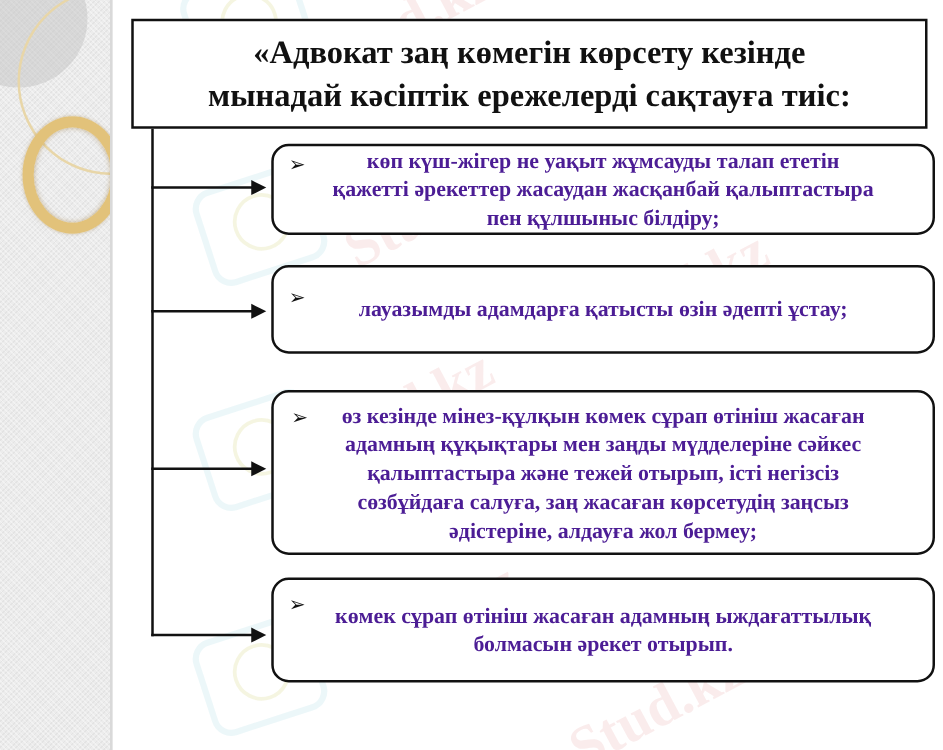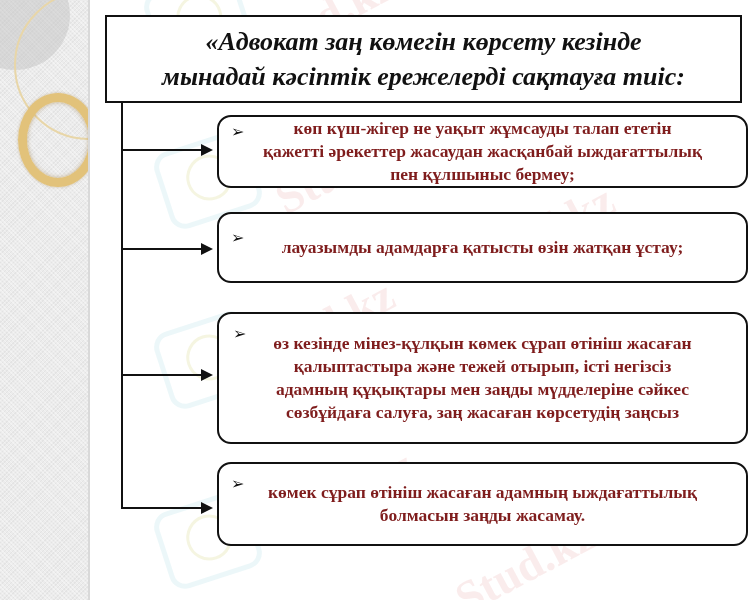--- a/index.html
+++ b/index.html
@@ -40,21 +40,21 @@
     border:5px solid rgba(150,210,220,0.18); transform:rotate(-18deg);
     pointer-events:none;
   }
   .wm-logo::after {
     content:""; position:absolute; left:22px; top:10px; width:40px; height:40px;
     border-radius:50%; border:3px solid rgba(210,210,120,0.22);
   }
   .title-box {
     position:absolute; left:105px; top:15px; width:637px; height:88px;
     border:2px solid #111; box-sizing:border-box; background:#fff;
-    display:flex; align-items:center; justify-content:center; text-align:center;font-style:italic;
+    display:flex; align-items:center; justify-content:center; text-align:center;
   }
   .title-text {
     font-weight:bold; font-size:26px; line-height:35px; color:#111;
   }
   .vline {
     position:absolute; left:121px; top:103px; width:2px; height:406px; background:#111;
   }
   .hline {
     position:absolute; left:121px; height:2px; width:82px; background:#111;
   }
@@ -64,21 +64,21 @@
     border-left:12px solid #111;
   }
   .rule-box {
     position:absolute; left:217px; width:531px;
     border:2px solid #111; border-radius:14px; box-sizing:border-box;
     background:#fff;
     display:flex; align-items:center; justify-content:center; text-align:center;
     padding:0 8px;
   }
   .rule-text {
-    font-weight:bold; font-size:17.5px; line-height:23px; color:#7f1d1d;
+    font-weight:bold; font-size:17.5px; line-height:23px; color:#4c1d95;
     position:relative;
   }
   .bullet {
     position:absolute; left:12px; top:8px; font-size:16px; color:#111;
   }
 </style>
 </head>
 <body>
 
 <div class="sidebar">
@@ -116,41 +116,42 @@
 <div class="hline" style="top:374px;"></div>
 <div class="arrowhead" style="left:201px;top:369px;"></div>
 
 <div class="hline" style="top:507px;"></div>
 <div class="arrowhead" style="left:201px;top:502px;"></div>
 
 <div class="rule-box" style="top:115px;height:73px;">
   <span class="bullet" style="top:5px;">➢</span>
   <div class="rule-text">
     <div>көп күш-жігер не уақыт жұмсауды талап ететін</div>
-    <div>қажетті әрекеттер жасаудан жасқанбай ыждағаттылық</div>
-    <div>пен құлшыныс бермеу;</div>
+    <div>қажетті әрекеттер жасаудан жасқанбай қалыптастыра</div>
+    <div>пен құлшыныс білдіру;</div>
   </div>
 </div>
 
 <div class="rule-box" style="top:212px;height:71px;">
   <span class="bullet" style="top:14px;">➢</span>
   <div class="rule-text">
-    <div>лауазымды адамдарға қатысты өзін жатқан ұстау;</div>
+    <div>лауазымды адамдарға қатысты өзін әдепті ұстау;</div>
   </div>
 </div>
 
 <div class="rule-box" style="top:312px;height:132px;">
   <span class="bullet" style="top:10px;left:14px;">➢</span>
   <div class="rule-text">
     <div>өз кезінде мінез-құлқын көмек сұрап өтініш жасаған</div>
+    <div>адамның құқықтары мен заңды мүдделеріне сәйкес</div>
     <div>қалыптастыра және тежей отырып, істі негізсіз</div>
-    <div>адамның құқықтары мен заңды мүдделеріне сәйкес</div>
     <div>сөзбұйдаға салуға, заң жасаған көрсетудің заңсыз</div>
+    <div>әдістеріне, алдауға жол бермеу;</div>
   </div>
 </div>
 
 <div class="rule-box" style="top:462px;height:84px;">
   <span class="bullet" style="top:10px;">➢</span>
   <div class="rule-text">
     <div>көмек сұрап өтініш жасаған адамның ыждағаттылық</div>
-    <div>болмасын заңды жасамау.</div>
+    <div>болмасын әрекет отырып.</div>
   </div>
 </div>
 
 </body></html>

